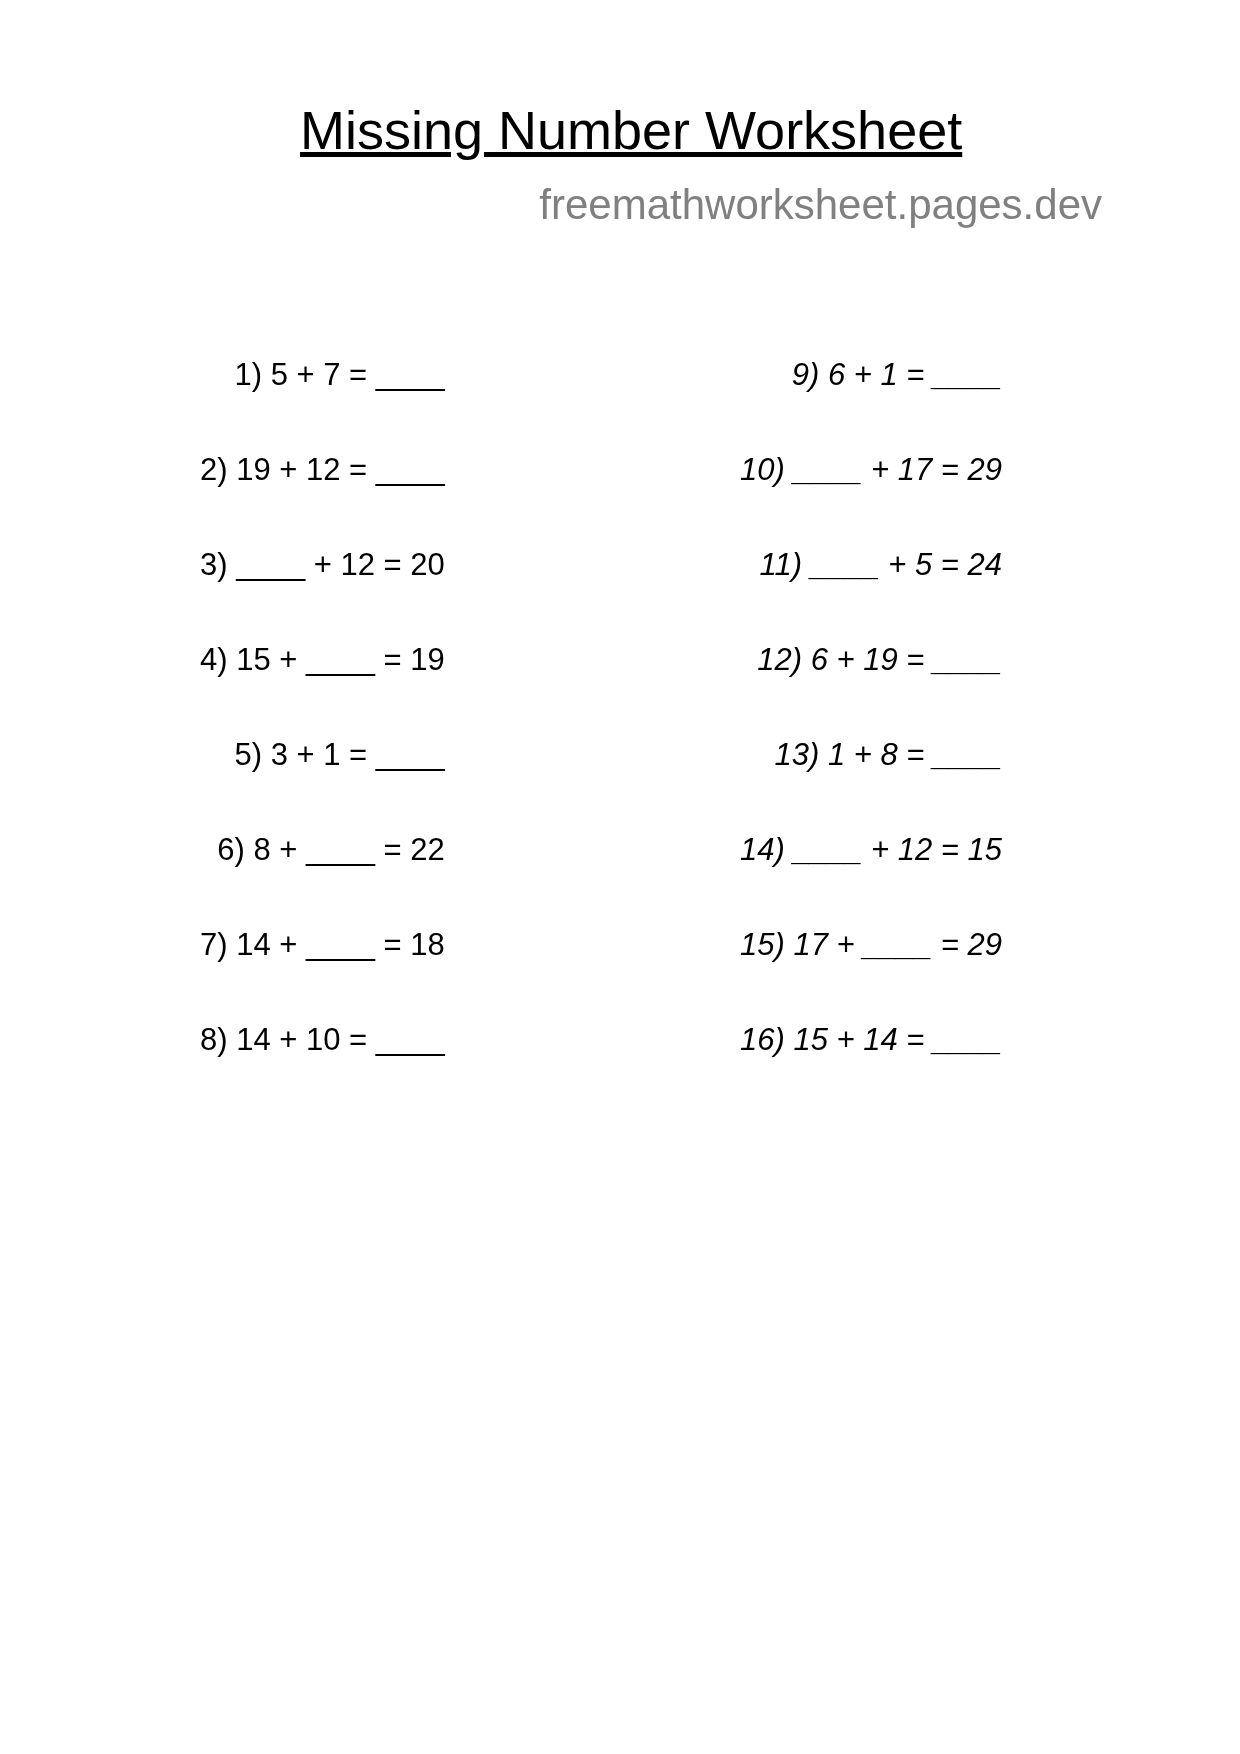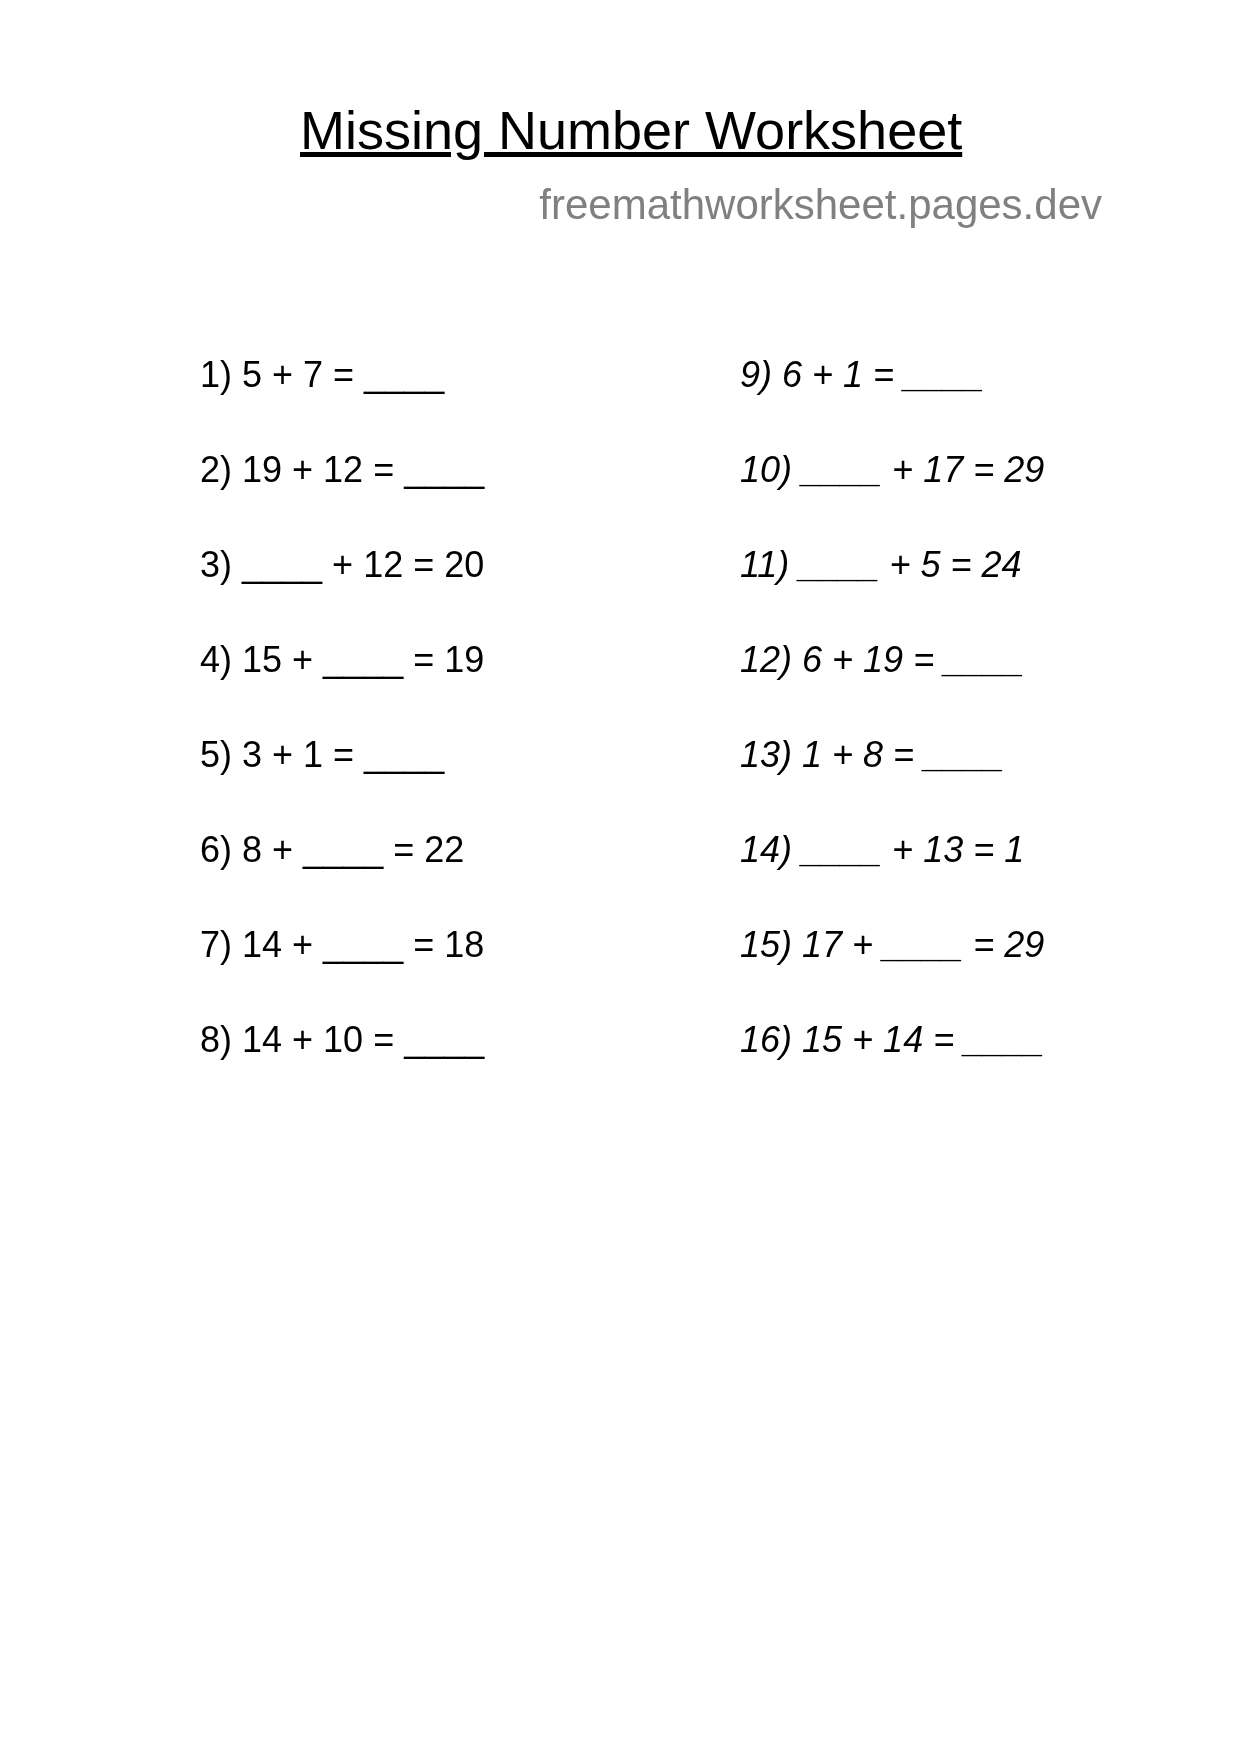--- a/index.html
+++ b/index.html
@@ -35,23 +35,24 @@
       color: #808080;
     }
     .col {
       position: absolute;
       top: 345px;
     }
     .col.left { left: 200px; }
     .col.right { left: 740px; font-style: italic; }
     .problem {
       height: 95px;
-      font-size: 36px;
+      font-size: 31px;
       line-height: 60px;
       white-space: nowrap;
+      text-align: right;
     }
   </style>
 </head>
 <body>
 
 <div class="title">Missing Number Worksheet</div>
 <div class="subtitle">freemathworksheet.pages.dev</div>
 
 <div class="col left">
   <div class="problem">1) 5 + 7 = ____</div>
@@ -63,16 +64,16 @@
   <div class="problem">7) 14 + ____ = 18</div>
   <div class="problem">8) 14 + 10 = ____</div>
 </div>
 
 <div class="col right">
   <div class="problem">9) 6 + 1 = ____</div>
   <div class="problem">10) ____ + 17 = 29</div>
   <div class="problem">11) ____ + 5 = 24</div>
   <div class="problem">12) 6 + 19 = ____</div>
   <div class="problem">13) 1 + 8 = ____</div>
-  <div class="problem">14) ____ + 13 = 1</div>
+  <div class="problem">14) ____ + 12 = 15</div>
   <div class="problem">15) 17 + ____ = 29</div>
   <div class="problem">16) 15 + 14 = ____</div>
 </div>
 
 </body></html>

